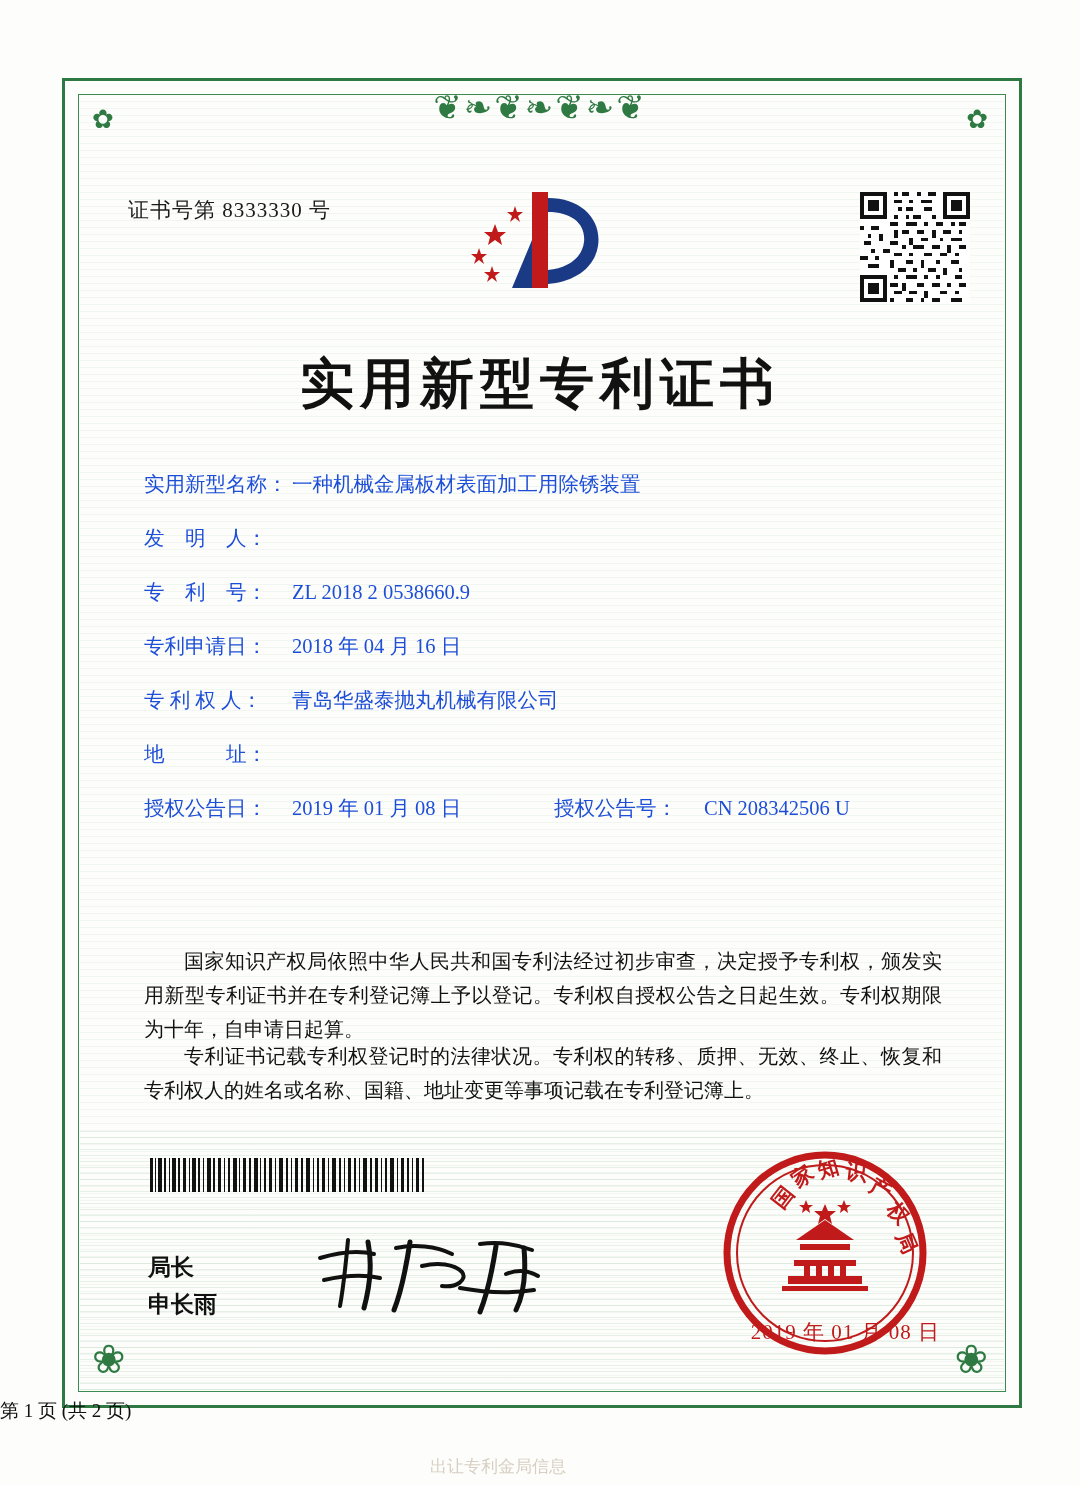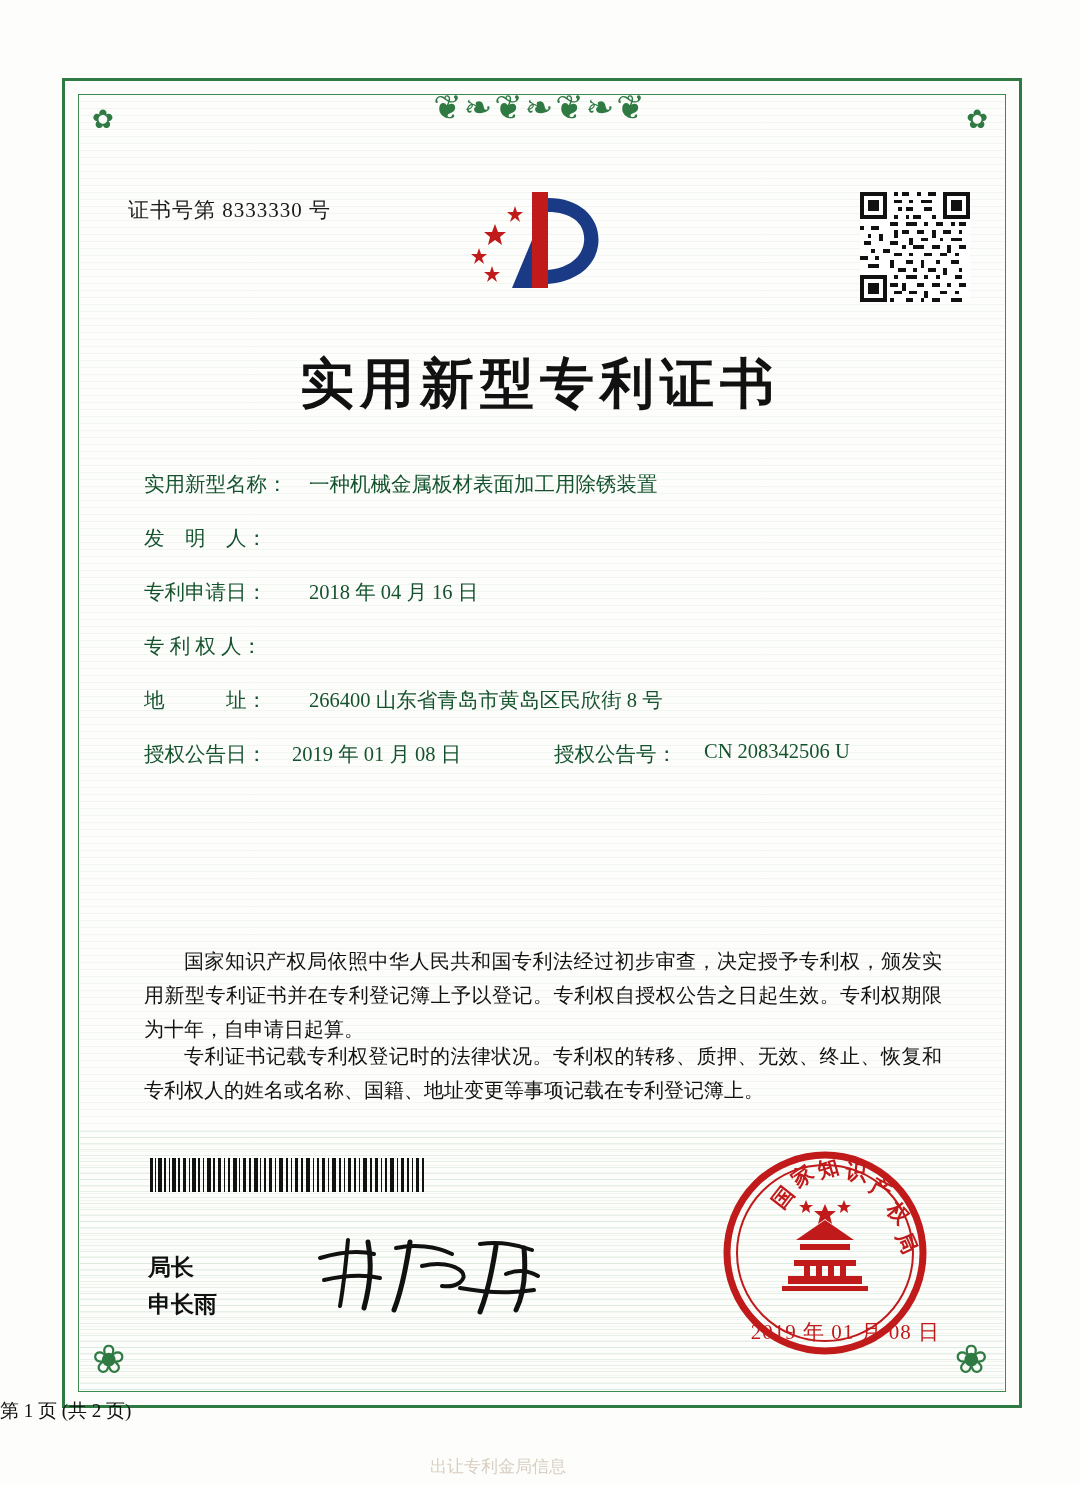--- a/index.html
+++ b/index.html
@@ -73,30 +73,30 @@
     position:absolute;left:0;top:348px;width:1080px;
     text-align:center;
     font-size:54px;font-weight:bold;letter-spacing:6px;
     color:#111;
     font-family:"DejaVu Serif", serif;
   }
   .fields{
     position:absolute;left:144px;top:470px;width:800px;
   }
   .row{
-    display:flex;align-items:flex-start;
+    display:flex;align-items:center;
     margin-bottom:26px;
-    font-size:20.5px;color:#14532d;
+    font-size:20.5px;color:#1d4ed8;
     font-family:"Liberation Serif", serif;
   }
   .row .lab{
     width:148px;flex:none;white-space:nowrap;
     letter-spacing:0px;
   }
-  .row .val{flex:1;white-space:nowrap;margin-left:17px;}
+  .row .val{flex:1;white-space:nowrap;}
   .row .lab2{width:150px;flex:none;white-space:nowrap;text-align:left;}
   .row .val2{white-space:nowrap;}
   .para{
     position:absolute;left:144px;width:798px;
     font-size:20px;line-height:34px;color:#111;
     text-align:justify;
     text-indent:40px;
     font-family:"Liberation Serif", serif;
     margin-top:44px;
   }
@@ -278,29 +278,33 @@
 
   <div class="fields">
     <div class="row">
       <span class="lab">实用新型名称：</span>
       <span class="val">一种机械金属板材表面加工用除锈装置</span>
     </div>
     <div class="row">
       <span class="lab">发　明　人：</span>
     </div>
     <div class="row">
+      <span class="lab">专　利　号：</span>
+      <span class="val">ZL 2018 2 0538660.9</span>
+    </div>
+    <div class="row">
       <span class="lab">专利申请日：</span>
       <span class="val">2018 年 04 月 16 日</span>
     </div>
     <div class="row">
       <span class="lab">专 利 权 人：</span>
+      <span class="val">青岛华盛泰抛丸机械有限公司</span>
     </div>
     <div class="row">
       <span class="lab">地　　　址：</span>
-      <span class="val">266400 山东省青岛市黄岛区民欣街 8 号</span>
     </div>
     <div class="row">
       <span class="lab">授权公告日：</span>
       <span style="width:262px;flex:none;">2019 年 01 月 08 日</span>
       <span class="lab2">授权公告号：</span>
       <span class="val2">CN 208342506 U</span>
     </div>
   </div>
 
   <div class="watermark"></div>

